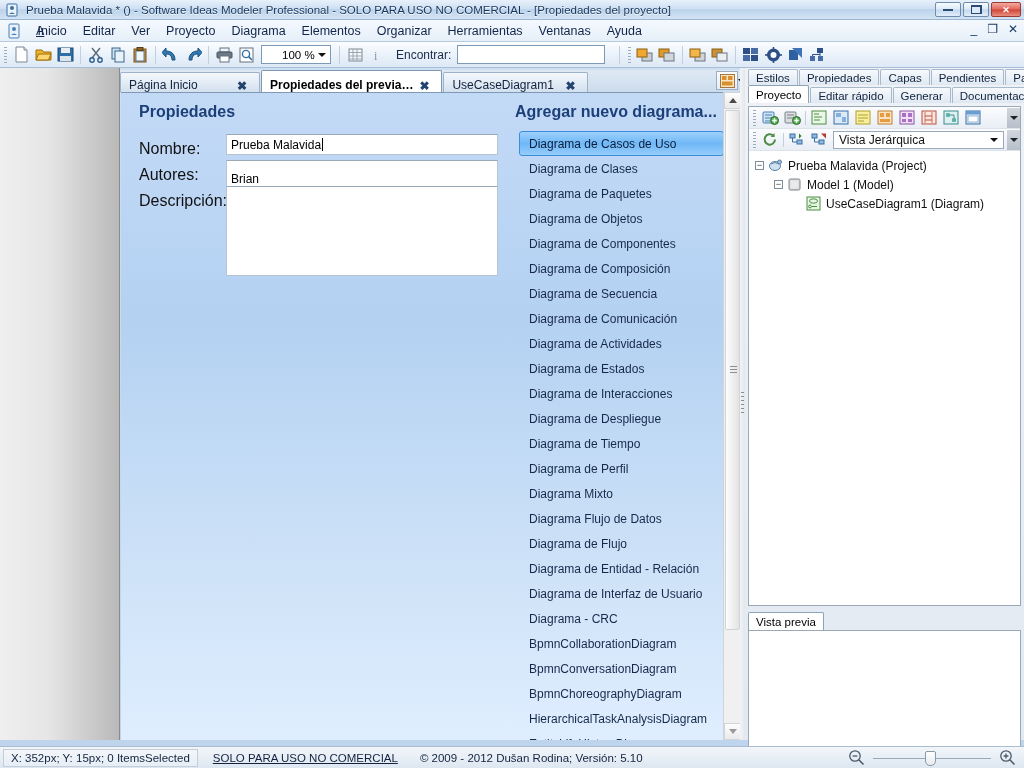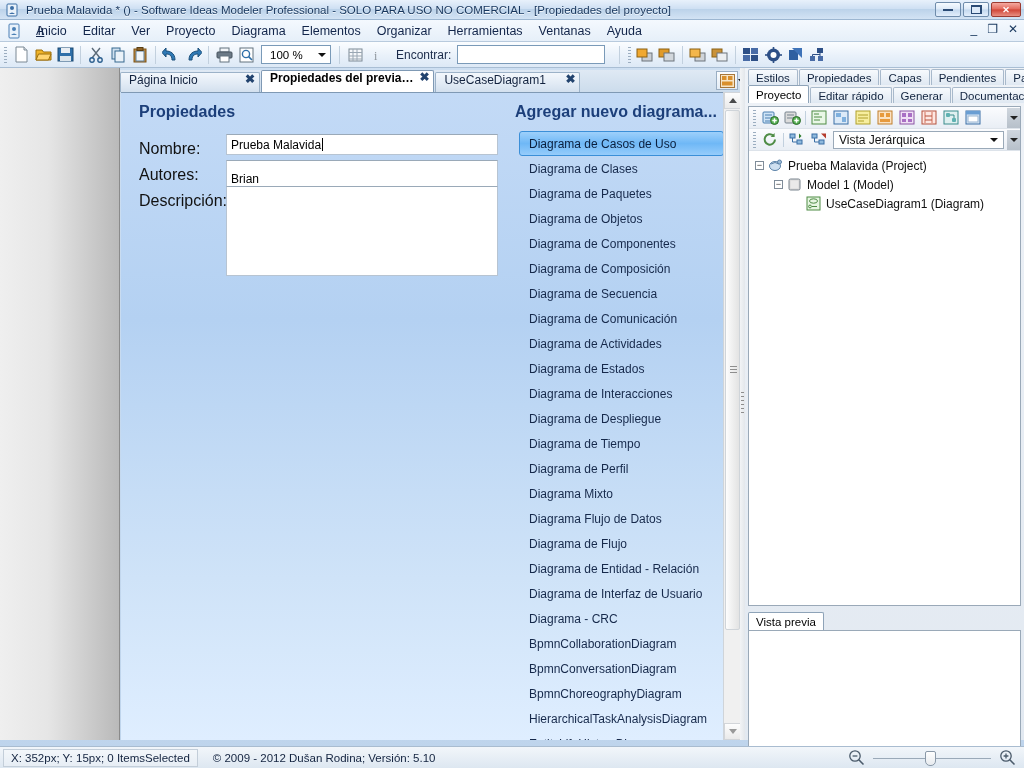--- a/index.html
+++ b/index.html
@@ -87,21 +87,21 @@
     background-image: repeating-linear-gradient(to bottom, #9badc0 0 1px, transparent 1px 3px);
   }
   .tbsep { width: 1px; height: 18px; background: #c2d0de; margin: 0 4px; }
   .tbbtn {
     width: 22px; height: 22px; display: flex; align-items: center; justify-content: center;
     cursor: pointer; border: 1px solid transparent; border-radius: 2px;
   }
   .zoomcombo {
     width: 70px; height: 19px; margin-left: 4px; background: #fff;
     border: 1px solid #7a9ab8; display: flex; align-items: center;
-    font-size: 11.5px; color: #000; padding-left: 8px; position: relative;
+    font-size: 11.5px; color: #000; padding-left: 20px; position: relative;
   }
   .zoomcombo .arrow {
     position: absolute; right: 4px; top: 50%; margin-top: -2px;
     width: 0; height: 0; border-left: 4px solid transparent;
     border-right: 4px solid transparent; border-top: 4px solid #111;
   }
   .findlabel { font-size: 12px; color: #1b2b4a; margin-left: 8px; margin-right: 6px; }
   .findbox {
     width: 148px; height: 19px; background: #fff; border: 1px solid #7a9ab8;
   }
@@ -113,22 +113,22 @@
     border-right: 1px solid #8a8a8a;
   }
 
   
   #tabbar {
     position: absolute; left: 120px; top: 70px; width: 620px; height: 22px;
     background: linear-gradient(to bottom, #dfe9f4, #ccdcec);
     display: flex; align-items: flex-end;
   }
   .dtab {
-    height: 20px; display: flex; align-items: flex-start; gap: 6px;
-    padding: 0 4px 0 8px; font-size: 12px; color: #13233f;
+    height: 20px; display: flex; align-items: flex-end; gap: 6px;
+    padding: 0 12px 0 8px; font-size: 12px; color: #13233f;
     background: linear-gradient(to bottom, #f3f7fc 0%, #e2ebf5 55%, #d3e0ee 100%);
     border: 1px solid #9cb2c8; border-bottom: none; margin-right: 1px;
     border-top-left-radius: 2px; border-top-right-radius: 2px;
     cursor: pointer; white-space: nowrap;
   }
   .dtab.active {
     height: 22px; background: #fff; font-weight: bold;
     border-color: #7f99b4; color: #000;
   }
   .dtab .x {
@@ -862,20 +862,23 @@
         <div class="dktab active">
             <span>Vista previa</span>
           </div>
       </div>
       <div id="preview-body"></div>
     </div>
   </div>
 
   <div id="statusbar">
     <div class="stcell">X: 352px; Y: 15px; 0 ItemsSelected</div>
+    <div class="stcell plain" style="margin-left:8px">
+      <span class="stlink">SOLO PARA USO NO COMERCIAL</span>
+    </div>
     <div class="stcell plain" style="margin-left:8px">© 2009 - 2012 Dušan Rodina; Versión: 5.10</div>
     <div id="zoomctl">
       <span class="magbtn">
         <svg width="17" height="17" viewBox="0 0 17 17">
             <circle cx="7" cy="7" r="5.2" fill="none" stroke="#4a5a6a" stroke-width="1.3"></circle>
             <path d="M10.8 10.8L15.5 15.5" stroke="#4a5a6a" stroke-width="1.6"></path>
             <path d="M4.6 7h4.8" stroke="#4a5a6a" stroke-width="1.3"></path>
           </svg>
       </span>
       <span id="zslider">

